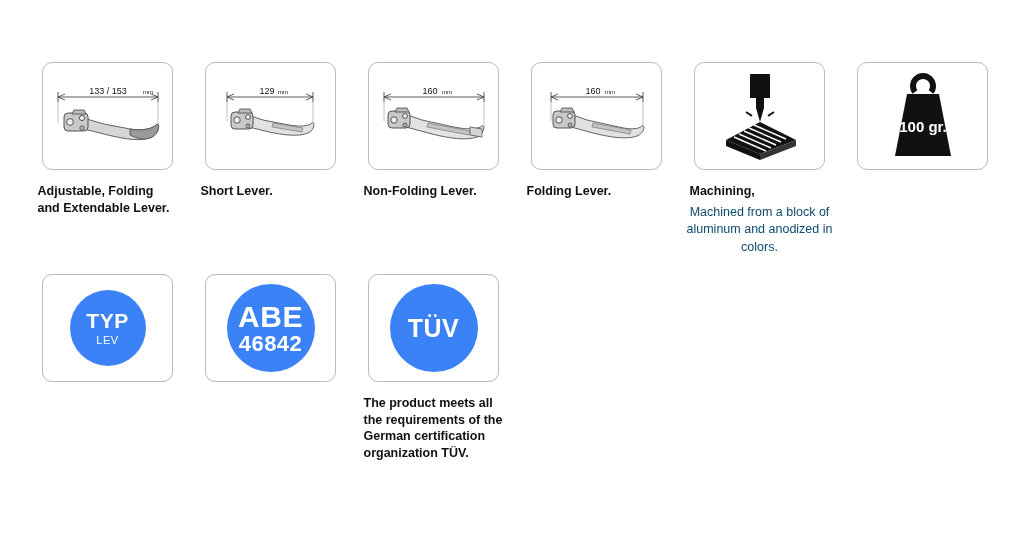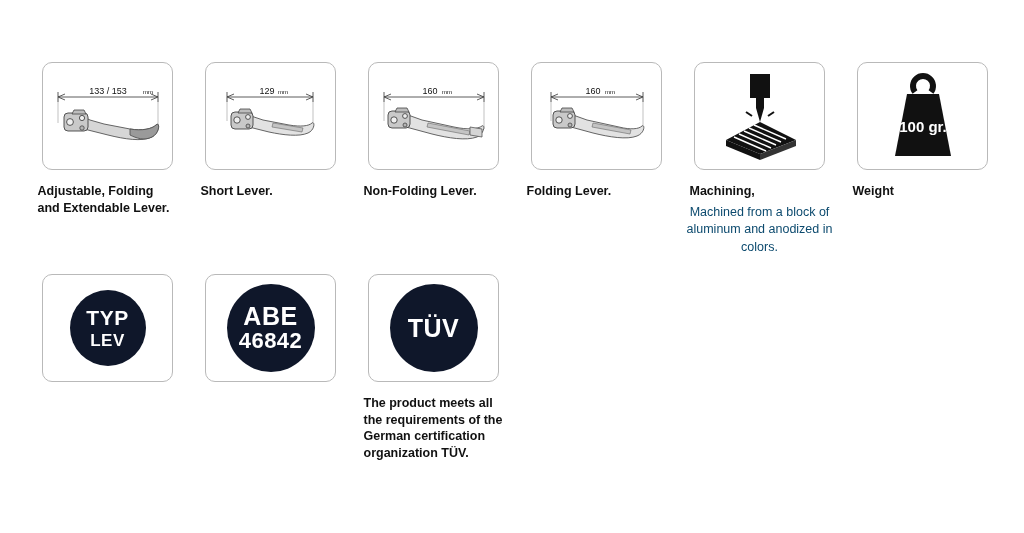--- a/index.html
+++ b/index.html
@@ -64,35 +64,35 @@
     text-align: center;
     color: #0c4a6e;
     width: 146px;
   }
 
   
   .badge-circle {
     width: 76px;
     height: 76px;
     border-radius: 50%;
-    background: #0f172a;
+    background: #3b82f6;
     color: #fff;
     display: flex;
     flex-direction: column;
     align-items: center;
     justify-content: center;
     line-height: 1;
   }
   .badge-circle.big {
     width: 88px;
     height: 88px;
   }
   .typ-line1 { font-size: 21px; font-weight: bold; letter-spacing: .5px; }
-  .typ-line2 { font-size: 17px; font-weight: bold; margin-top: 4px; letter-spacing: .5px;}
-  .abe-line1 { font-size: 25px; font-weight: bold; letter-spacing: .5px; }
+  .typ-line2 { font-size: 11px; font-weight: normal; margin-top: 4px; letter-spacing: .5px;}
+  .abe-line1 { font-size: 30px; font-weight: bold; letter-spacing: .5px; }
   .abe-line2 { font-size: 22px; font-weight: bold; margin-top: 1px; letter-spacing: .5px;}
   .tuv-line { font-size: 25px; font-weight: bold; letter-spacing: .5px; }
 
   svg { display: block; }
   .dim-text {
     font-family: "Liberation Sans", sans-serif;
     font-size: 9px;
     fill: #111;
   }
   .dim-unit {
@@ -252,21 +252,20 @@
     </div>
 
     <div class="cell">
       <div class="card">
         <svg width="120" height="100" viewBox="0 0 120 100">
           <path d="M52 26 a 10 10 0 1 1 16 0" fill="none" stroke="#111" stroke-width="6"></path>
           <path d="M44 28 L 76 28 L 88 90 L 32 90 Z" fill="#111"></path>
           <text x="60" y="66" text-anchor="middle" fill="#ffffff" font-size="15" font-weight="bold" font-family="Liberation Sans, sans-serif">100 gr.</text>
         </svg>
       </div>
-      <div class="caption">Weight</div>
     </div>
 
   </div>
 
   <div class="grid-row row2">
 
     <div class="cell">
       <div class="card">
         <div class="badge-circle">
           <span class="typ-line1">TYP</span>

